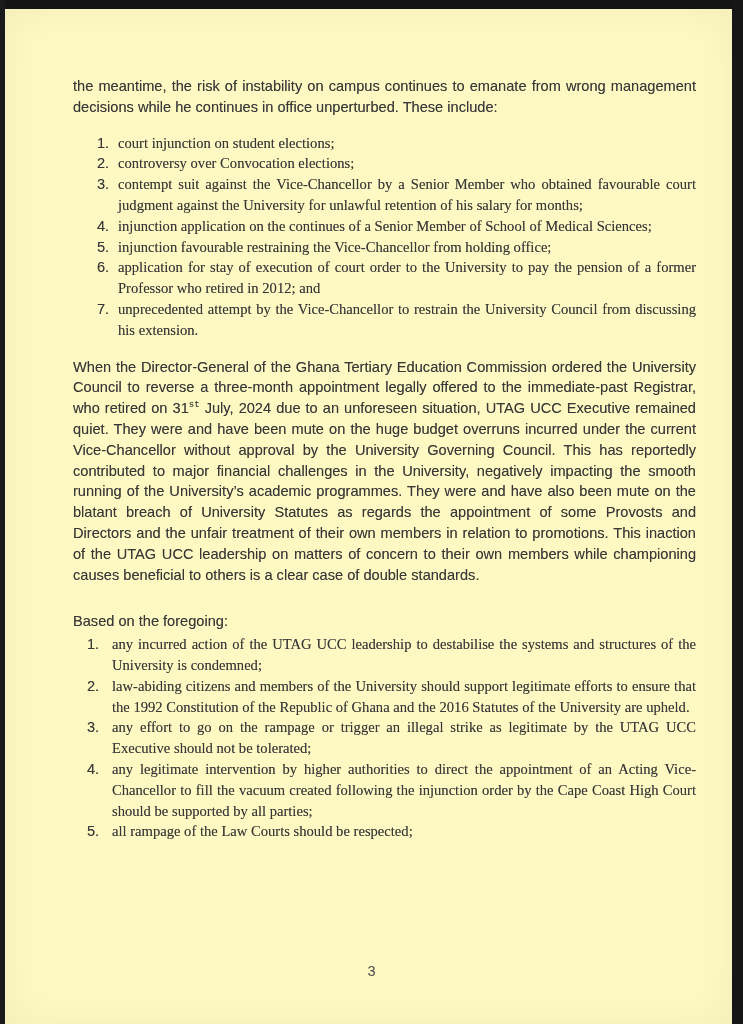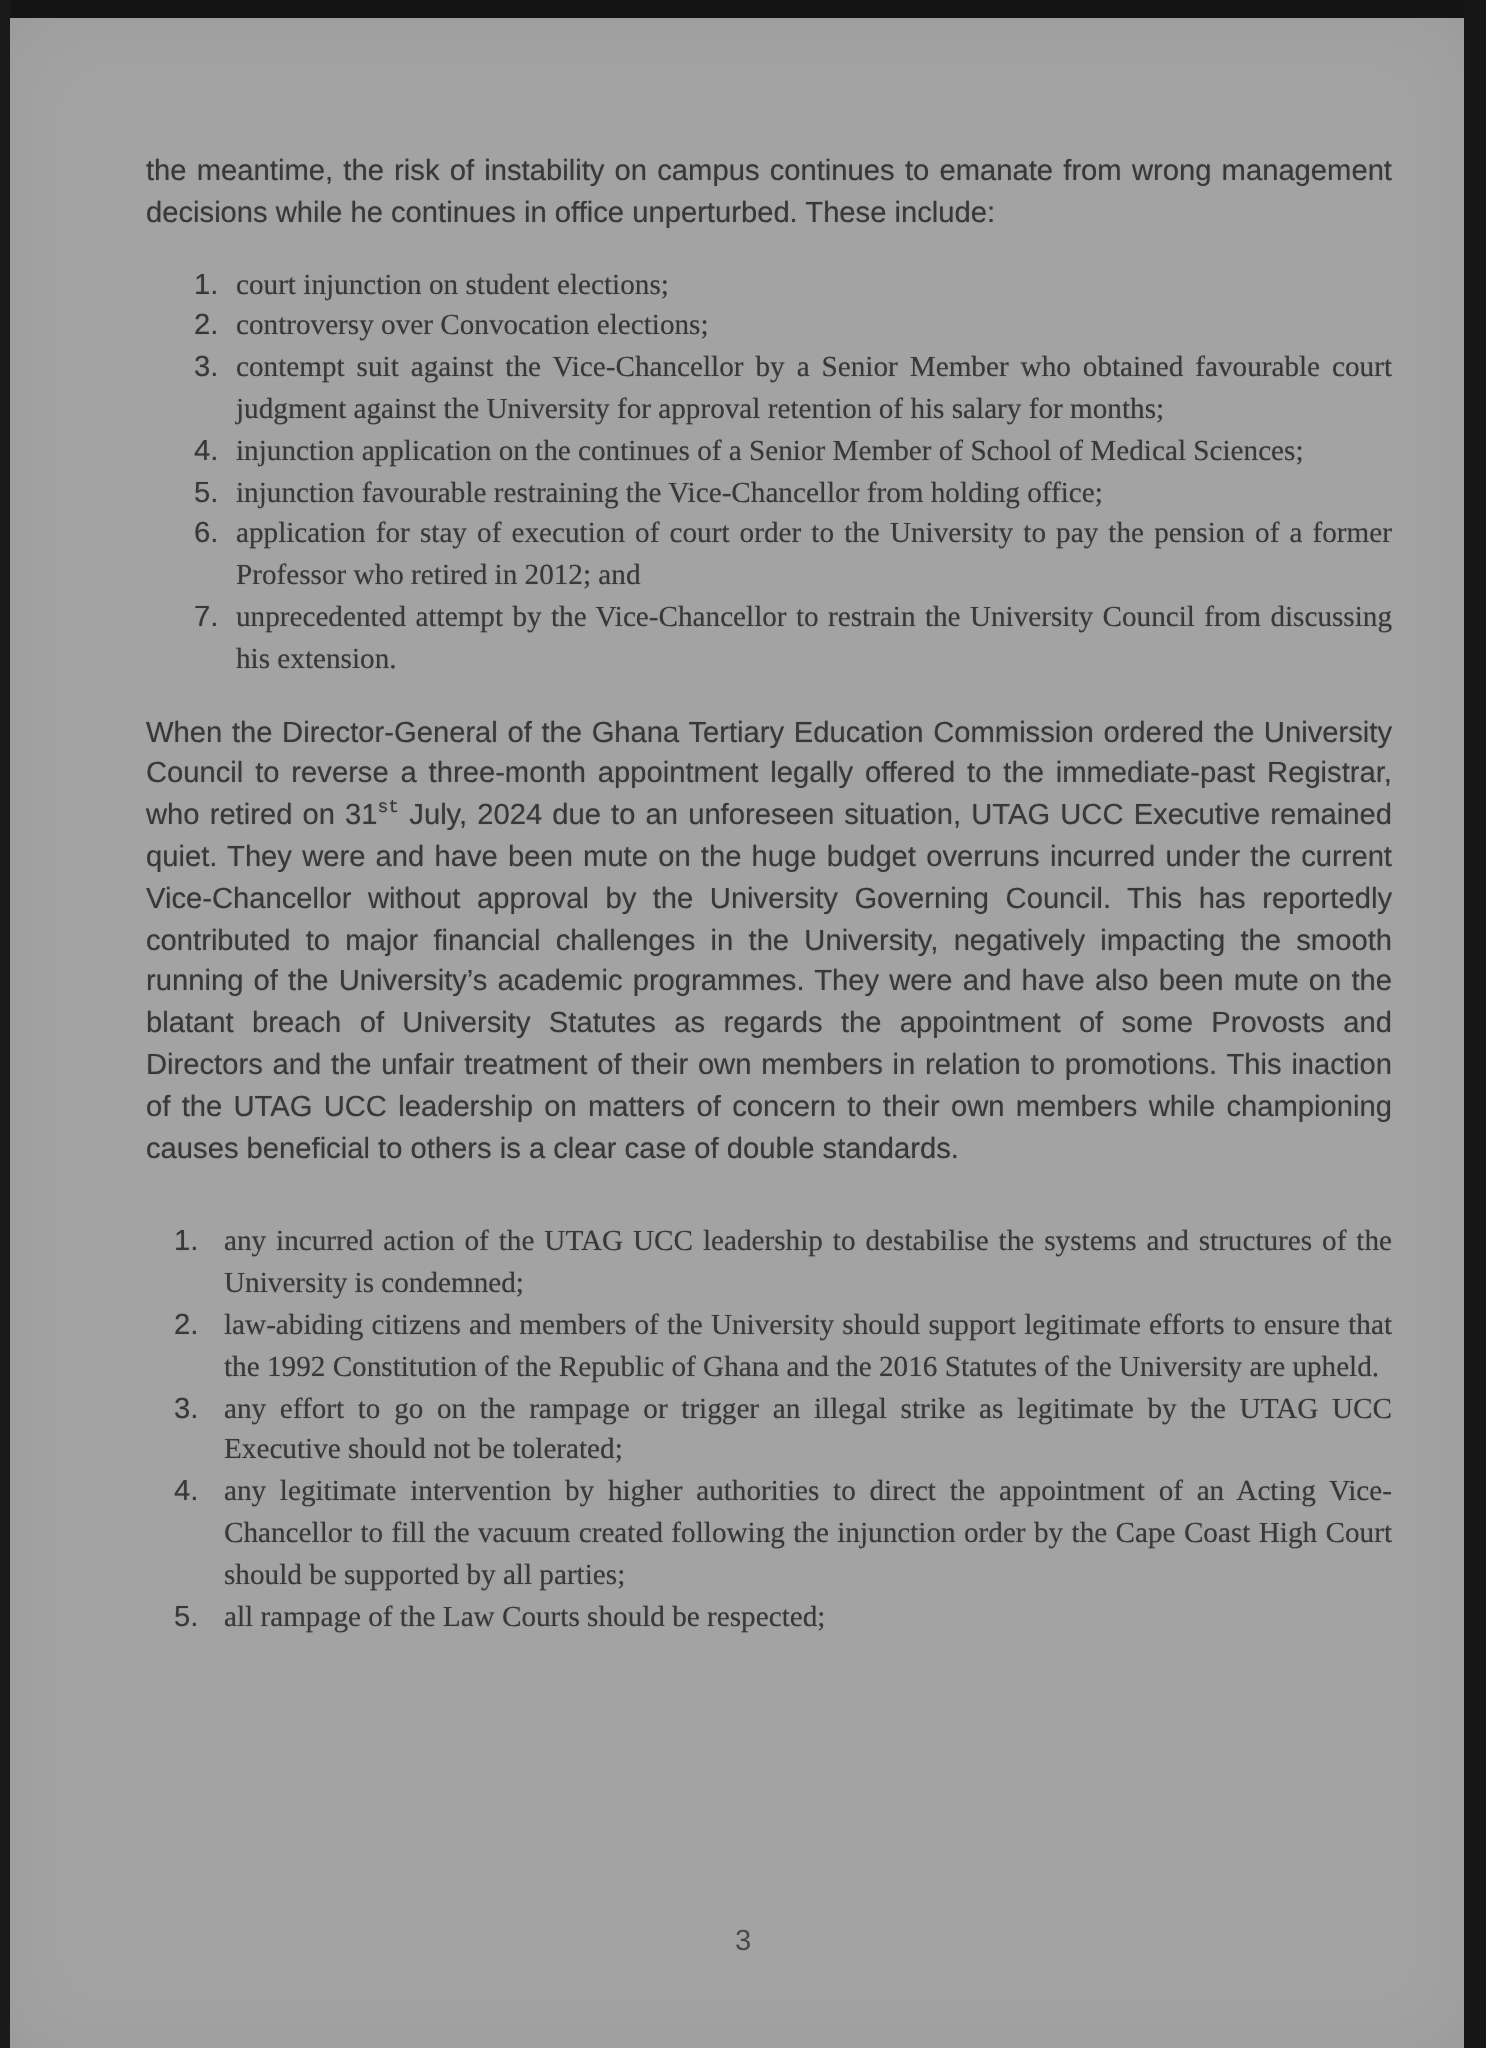--- a/index.html
+++ b/index.html
@@ -31,21 +31,21 @@
   .border-right {
     position: absolute; top: 0; left: 732px;
     width: 11px; height: 1024px;
     background: #161616;
     z-index: 3;
   }
   .page {
     position: absolute;
     top: 9px; left: 5px;
     width: 727px; height: 1015px;
-    background: #a3a3a3;
+    background: #fef9c3;
     box-shadow: inset 0 0 45px rgba(0,0,0,0.05);
     box-sizing: border-box;
     padding: 67px 36px 0 68px;
     font-size: 14.6px;
     line-height: 20.8px;
     text-shadow: 0 0 0.5px rgba(40,40,40,0.45);
   }
   .para {
     margin: 0;
     text-align: justify;
@@ -107,21 +107,21 @@
     <li>
       <span class="li-num">1.</span>
       <span class="li-text">court injunction on student elections;</span>
     </li>
     <li>
       <span class="li-num">2.</span>
       <span class="li-text">controversy over Convocation elections;</span>
     </li>
     <li>
       <span class="li-num">3.</span>
-      <span class="li-text">contempt suit against the Vice-Chancellor by a Senior Member who obtained favourable court judgment against the University for approval retention of his salary for months;</span>
+      <span class="li-text">contempt suit against the Vice-Chancellor by a Senior Member who obtained favourable court judgment against the University for unlawful retention of his salary for months;</span>
     </li>
     <li>
       <span class="li-num">4.</span>
       <span class="li-text">injunction application on the continues of a Senior Member of School of Medical Sciences;</span>
     </li>
     <li>
       <span class="li-num">5.</span>
       <span class="li-text">injunction favourable restraining the Vice-Chancellor from holding office;</span>
     </li>
     <li>
@@ -129,20 +129,21 @@
       <span class="li-text">application for stay of execution of court order to the University to pay the pension of a former Professor who retired in 2012; and</span>
     </li>
     <li>
       <span class="li-num">7.</span>
       <span class="li-text">unprecedented attempt by the Vice-Chancellor to restrain the University Council from discussing his extension.</span>
     </li>
   </ol>
 
   <p class="para para-main"><span>When the Director-General of the Ghana Tertiary Education Commission ordered the University Council to reverse a three-month appointment legally offered to the immediate-past Registrar, who retired on 31</span><sup>st</sup><span> July, 2024 due to an unforeseen situation, UTAG UCC Executive remained quiet. They were and have been mute on the huge budget overruns incurred under the current Vice-Chancellor without approval by the University Governing Council. This has reportedly contributed to major financial challenges in the University, negatively impacting the smooth running of the University’s academic programmes. They were and have also been mute on the blatant breach of University Statutes as regards the appointment of some Provosts and Directors and the unfair treatment of their own members in relation to promotions. This inaction of the UTAG UCC leadership on matters of concern to their own members while championing causes beneficial to others is a clear case of double standards.</span></p>
 
+  <p class="para para-lead">Based on the foregoing:</p>
 
   <ol class="doc-list list-resolutions">
     <li>
       <span class="li-num">1.</span>
       <span class="li-text">any incurred action of the UTAG UCC leadership to destabilise the systems and structures of the University is condemned;</span>
     </li>
     <li>
       <span class="li-num">2.</span>
       <span class="li-text">law-abiding citizens and members of the University should support legitimate efforts to ensure that the 1992 Constitution of the Republic of Ghana and the 2016 Statutes of the University are upheld.</span>
     </li>

